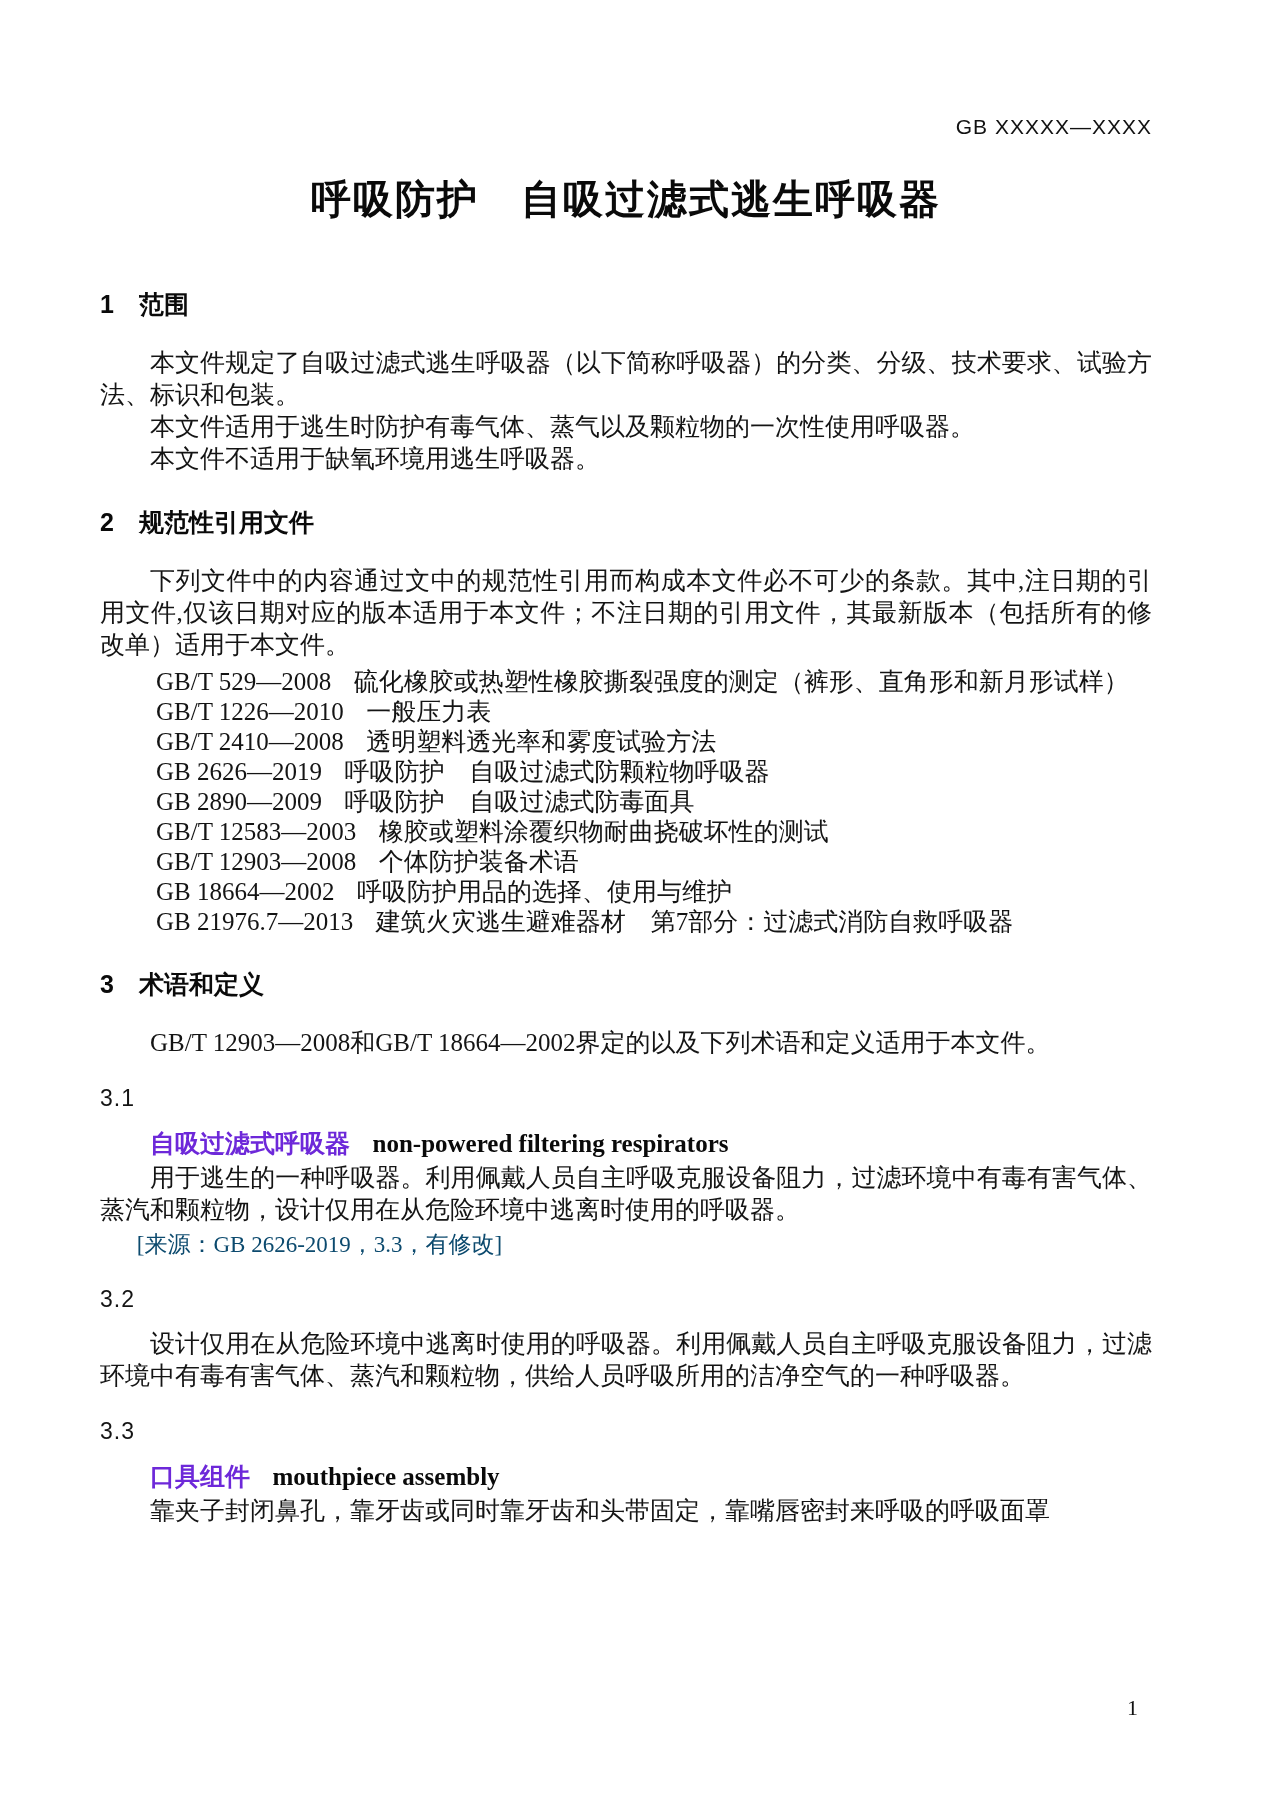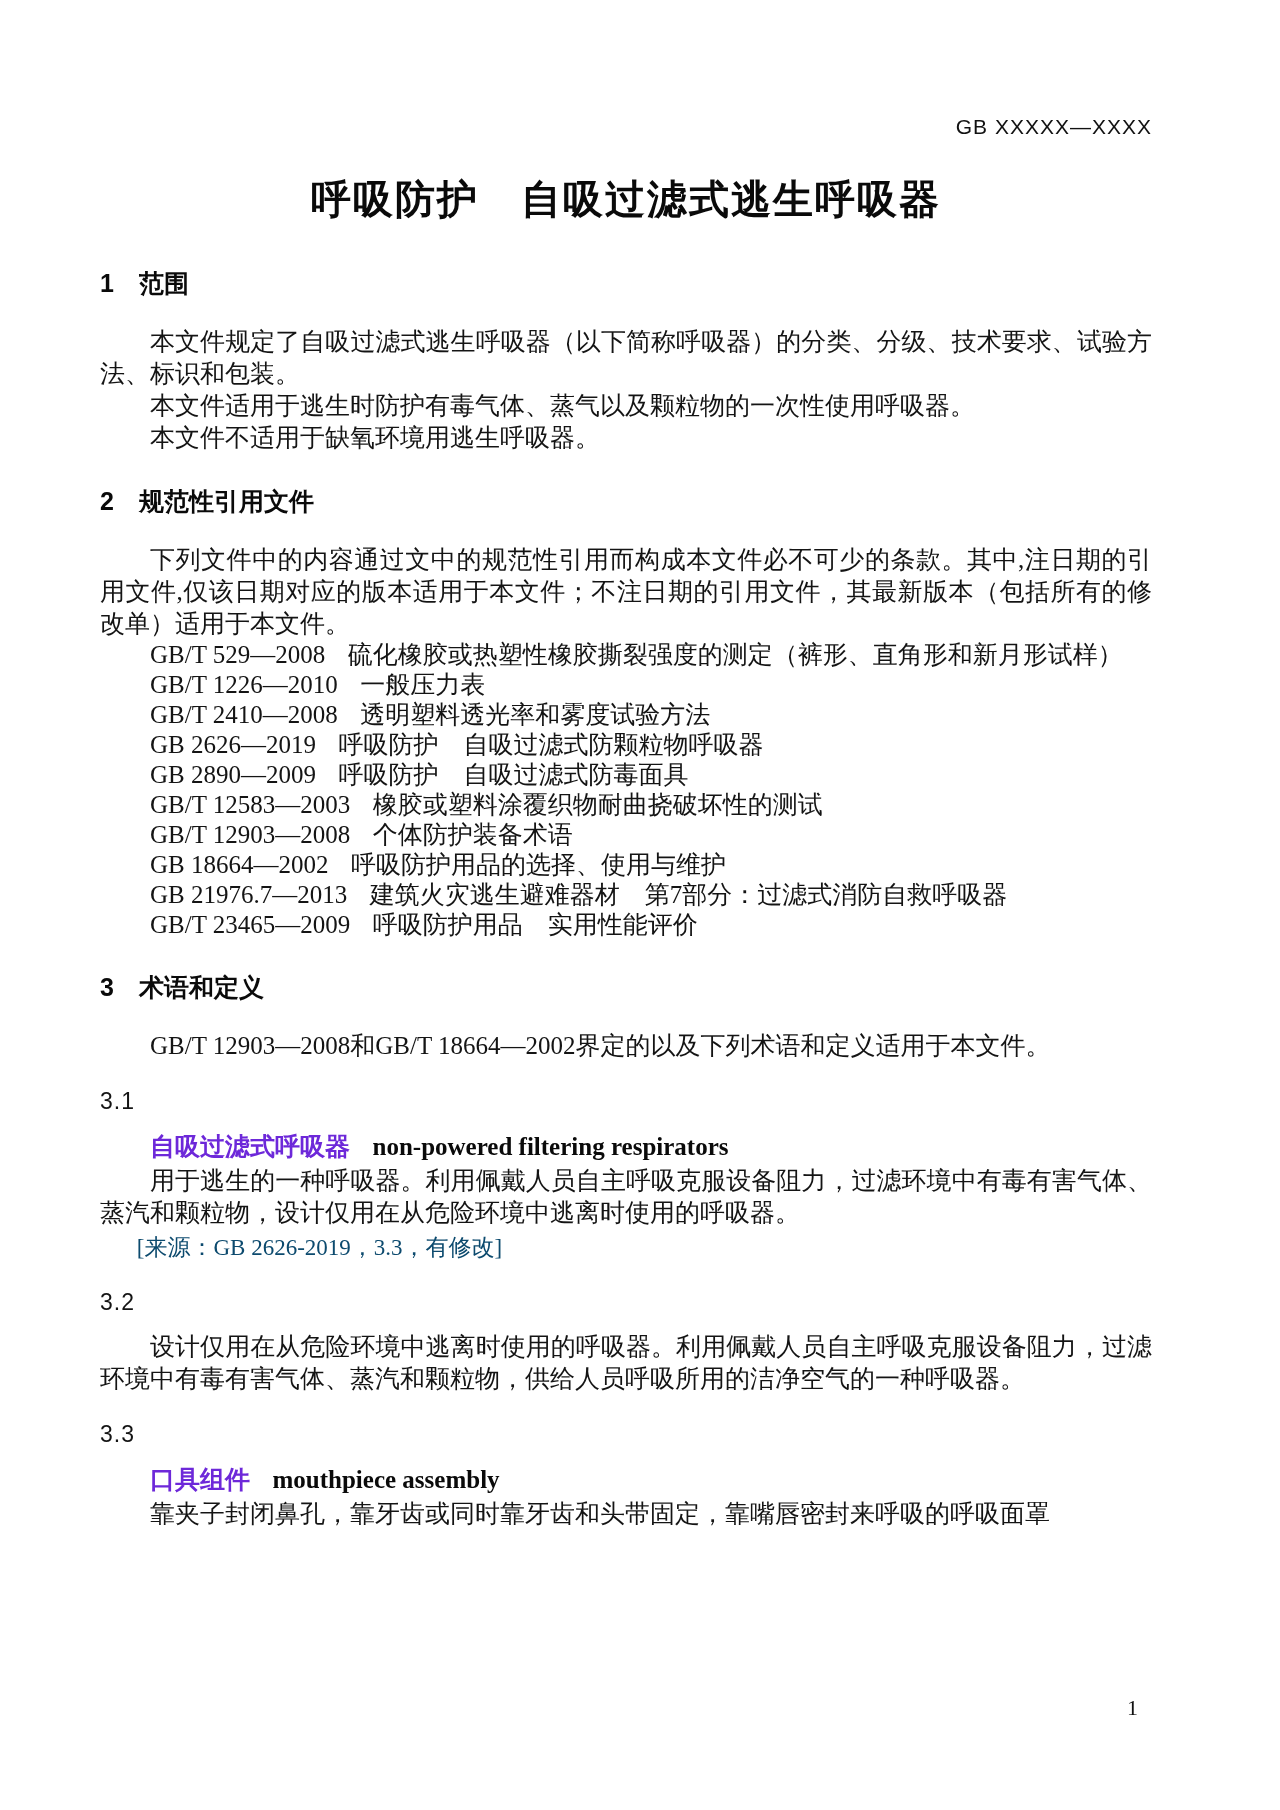--- a/index.html
+++ b/index.html
@@ -41,30 +41,30 @@
   }
   h2.sec {
     font-family: "Liberation Sans", sans-serif;
     font-weight: 700;
     font-size: 25px;
     line-height: 30px;
     margin: 32px 0 28px 0;
     color: #0a0a0a;
     white-space: pre-wrap;
   }
-  h2.sec.first { margin-top: 44px; }
+  h2.sec.first { margin-top: 65px; }
   p.body {
     font-size: 25px;
     line-height: 32px;
     margin: 0;
     text-indent: 2em;
     text-align: justify;
     color: #141414;
   }
-  .ref-list { margin: 0; }
+  .ref-list { margin: 6px; }
   .ref {
     padding-left: 2em;
     font-size: 25px;
     line-height: 30px;
     white-space: nowrap;
   }
   .ref-code { margin-right: 0.9em; }
   .term-num {
     font-family: "Liberation Sans", sans-serif;
     font-size: 23px;
@@ -126,21 +126,20 @@
   <div class="ref-list">
     <div class="ref"><span class="ref-code">GB/T 529—2008</span><span class="ref-title">硫化橡胶或热塑性橡胶撕裂强度的测定（裤形、直角形和新月形试样）</span></div>
     <div class="ref"><span class="ref-code">GB/T 1226—2010</span><span class="ref-title">一般压力表</span></div>
     <div class="ref"><span class="ref-code">GB/T 2410—2008</span><span class="ref-title">透明塑料透光率和雾度试验方法</span></div>
     <div class="ref"><span class="ref-code">GB 2626—2019</span><span class="ref-title">呼吸防护　自吸过滤式防颗粒物呼吸器</span></div>
     <div class="ref"><span class="ref-code">GB 2890—2009</span><span class="ref-title">呼吸防护　自吸过滤式防毒面具</span></div>
     <div class="ref"><span class="ref-code">GB/T 12583—2003</span><span class="ref-title">橡胶或塑料涂覆织物耐曲挠破坏性的测试</span></div>
     <div class="ref"><span class="ref-code">GB/T 12903—2008</span><span class="ref-title">个体防护装备术语</span></div>
     <div class="ref"><span class="ref-code">GB 18664—2002</span><span class="ref-title">呼吸防护用品的选择、使用与维护</span></div>
     <div class="ref"><span class="ref-code">GB 21976.7—2013</span><span class="ref-title">建筑火灾逃生避难器材　第7部分：过滤式消防自救呼吸器</span></div>
-    <div class="ref"><span class="ref-code">GB/T 23465—2009</span><span class="ref-title">呼吸防护用品　实用性能评价</span></div>
   </div>
 
   <h2 class="sec">3　术语和定义</h2>
   <p class="body">GB/T 12903—2008和GB/T 18664—2002界定的以及下列术语和定义适用于本文件。</p>
 
   <div class="term-num gap-top">3.1</div>
   <div class="term-line">
     <span class="term-zh">自吸过滤式呼吸器</span><span class="term-en">non-powered filtering respirators</span>
   </div>
   <p class="body">用于逃生的一种呼吸器。利用佩戴人员自主呼吸克服设备阻力，过滤环境中有毒有害气体、蒸汽和颗粒物，设计仅用在从危险环境中逃离时使用的呼吸器。</p>

